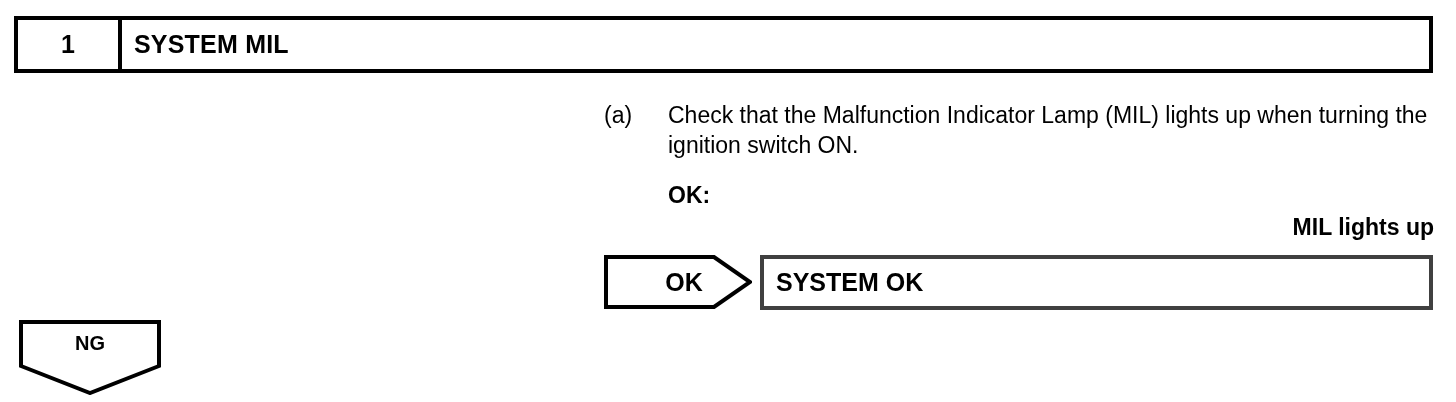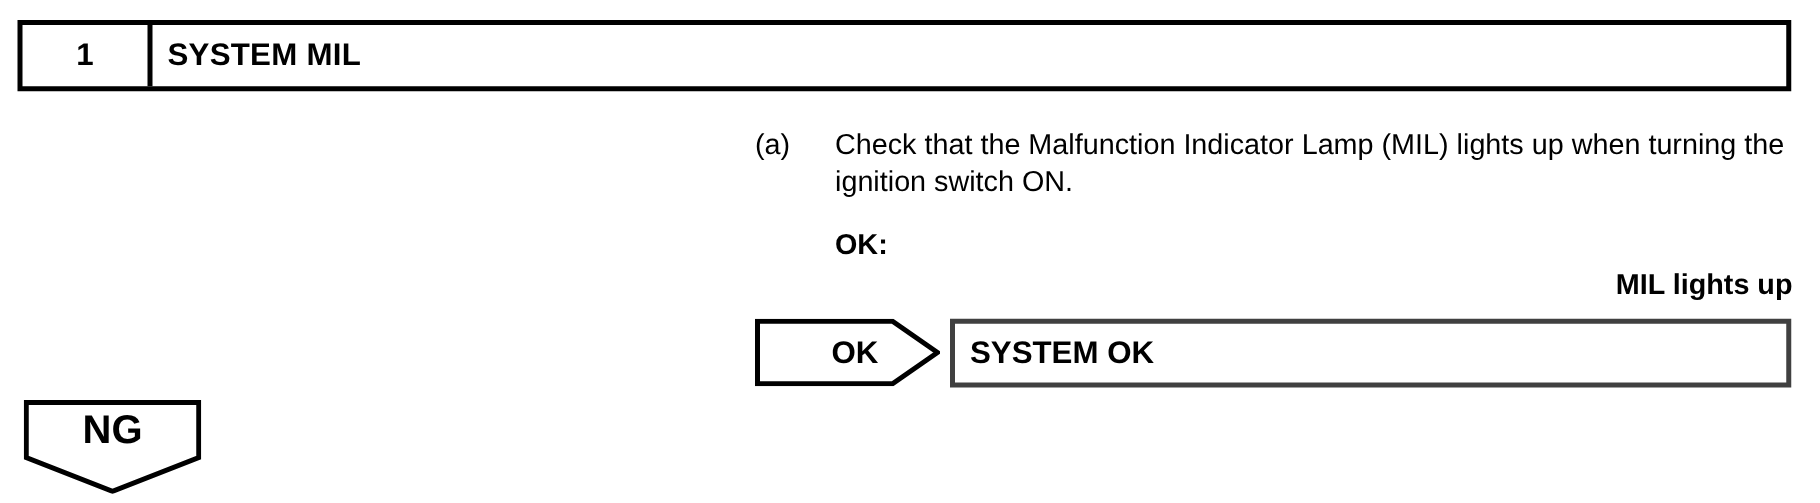--- a/index.html
+++ b/index.html
@@ -157,21 +157,21 @@
   }
   .branch-ng .tag-text {
     position: absolute;
     left: 0;
     top: 0;
     width: 142px;
     height: 46px;
     display: flex;
     align-items: center;
     justify-content: center;
-    font-size: 32px;
+    font-size: 20px;
     font-weight: bold;
     line-height: 1;
   }
 </style>
 </head>
 <body>
 
 <div class="step-header">
   <div class="step-number-cell">
     <span class="num">1</span>

